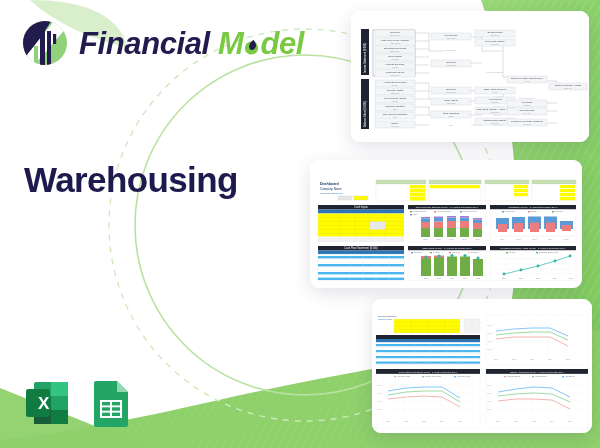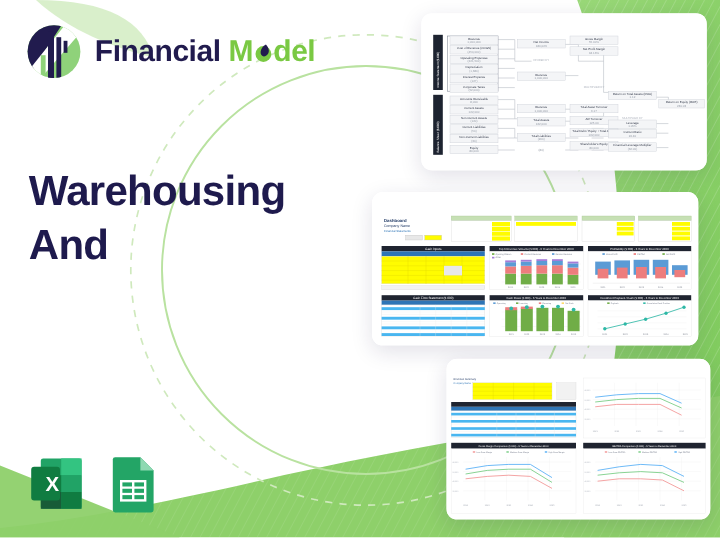--- a/index.html
+++ b/index.html
@@ -14,30 +14,30 @@
   .bg { position:absolute; inset:0; overflow:hidden; }
   .bg svg { position:absolute; inset:0; width:600px; height:448px; }
 
   
   .logo-row {
     position:absolute; left:22px; top:20px;
     display:flex; align-items:center; gap:11px; z-index:20;
   }
   .logo-mark { width:46px; height:46px; display:block; }
   .logo-text {
-    font-size:25px; font-weight:bold; letter-spacing:-0.4px;
-    white-space:nowrap; line-height:1;
+    font-size:31px; font-weight:bold; letter-spacing:-0.4px;
+    white-space:nowrap; line-height:1;font-style:italic;
   }
   .logo-text .w1 { color:#211b4e; }
   .logo-text .w2 { color:#7ac943; }
   .logo-o-wrap { position:relative; display:inline-block; }
 
   
   .headline {
-    position:absolute; left:24px; top:138px; z-index:20;
+    position:absolute; left:24px; top:158px; z-index:20;
     color:#1e1a4d; font-size:35px; font-weight:bold;
     line-height:1.28; letter-spacing:-0.6px; max-width:280px;
   }
 
   
   .icon-row {
     position:absolute; left:22px; top:378px; z-index:20;
     display:flex; gap:14px;
   }
   .file-icon { width:50px; height:50px; display:block; }
@@ -112,21 +112,20 @@
   <div class="logo-text">
     <span class="w1">Financial</span><span>&nbsp;</span><span class="w2">M</span><span class="logo-o-wrap"><svg width="17" height="25" viewBox="0 0 17 25" style="vertical-align:-4px">
         <circle cx="8.5" cy="15" r="6.6" fill="#7ac943"></circle>
         <path d="M10.6,7.0 C13.6,10.2 13.9,14.0 11.0,16.2 C8.6,18.0 5.9,16.6 6.2,13.2 C6.5,10.4 8.2,8.2 10.6,7.0 Z" fill="#211b4e"></path>
       </svg></span><span class="w2">del</span>
   </div>
 </div>
 
 <div class="headline">
   <div>Warehousing</div>
-  <div>And</div>
 </div>
 
 <div class="icon-row">
   <svg class="file-icon" viewBox="0 0 50 50">
     <rect x="12" y="4" width="34" height="42" rx="2" fill="#21a366"></rect>
     <rect x="29" y="4" width="17" height="14" fill="#33c481"></rect>
     <rect x="29" y="18" width="17" height="14" fill="#21a366"></rect>
     <rect x="29" y="32" width="17" height="14" fill="#107c41"></rect>
     <rect x="12" y="18" width="17" height="14" fill="#107c41"></rect>
     <rect x="12" y="32" width="17" height="14" fill="#185c37"></rect>

